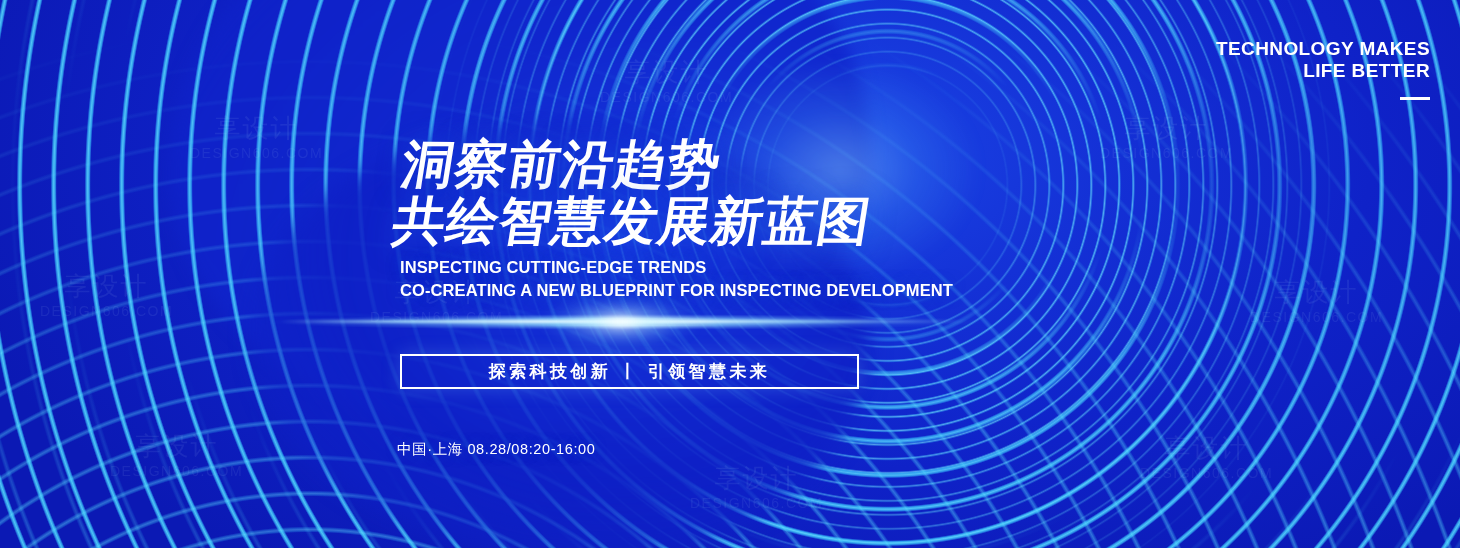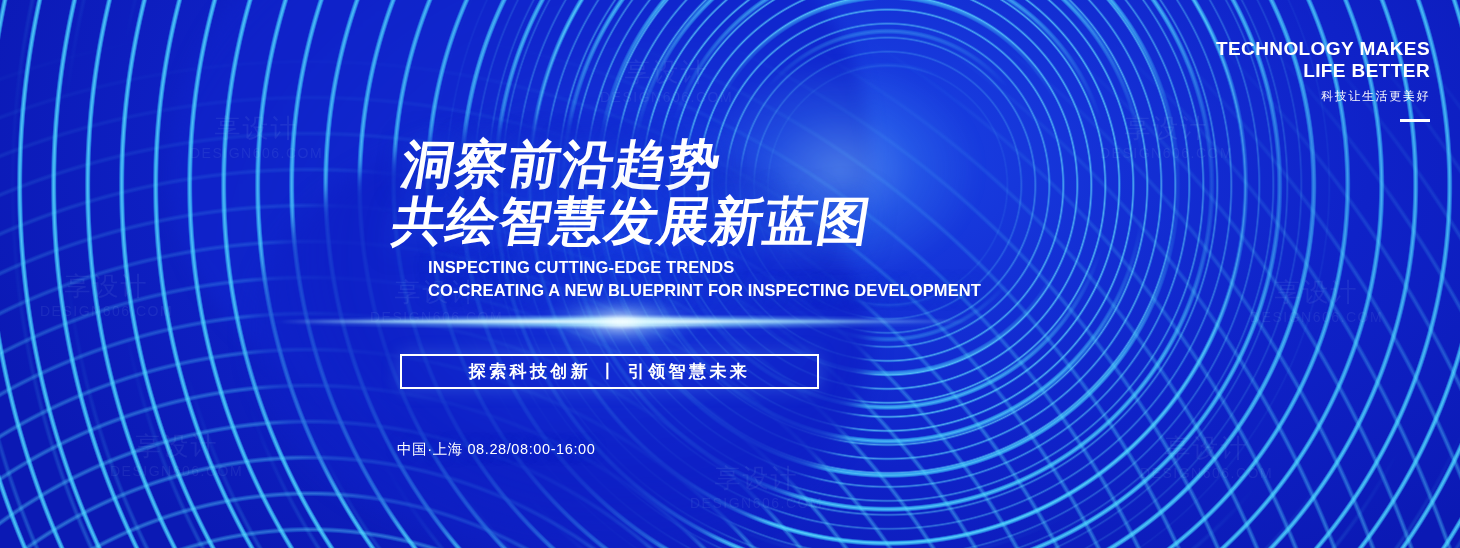--- a/index.html
+++ b/index.html
@@ -238,27 +238,27 @@
     left: 400px;
     top: 256px;
     color: #ffffff;
     font-size: 16.5px;
     font-weight: 600;
     line-height: 23px;
     letter-spacing: 0.1px;
     white-space: nowrap;
     text-shadow: 0 0 14px rgba(20,70,210,0.6);
   }
-  .subtitle span { display: block; margin-left: 28px; }
+  .subtitle span { display: block; }
 
   .slogan-box {
     position: absolute;
     left: 400px;
     top: 354px;
-    width: 419px;
+    width: 459px;
     height: 35px;
     border: 2px solid #ffffff;
     box-sizing: border-box;
     display: flex;
     align-items: center;
     justify-content: center;
     box-shadow: 0 0 18px rgba(120,200,255,0.25);
   }
   .slogan-text {
     color: #ffffff;
@@ -333,34 +333,33 @@
   <div class="watermark" style="left:1140px; top:432px;">
     <span class="wm-cn">享设计</span>
     <span class="wm-en">DESIGN606.COM</span>
   </div>
 
   <div class="content">
 
     <div class="corner-block">
       <div class="corner-en">TECHNOLOGY MAKES
 LIFE BETTER</div>
-      <div class="corner-cn">科技让生活更美好</div>
       <div class="corner-rule"></div>
     </div>
 
     <div class="headline">
       <span class="h-l1">洞察前沿趋势</span>
       <span class="h-l2">共绘智慧发展新蓝图</span>
     </div>
 
     <div class="subtitle">
       <span>INSPECTING CUTTING-EDGE TRENDS</span>
       <span>CO-CREATING A NEW BLUEPRINT FOR INSPECTING DEVELOPMENT</span>
     </div>
 
     <div class="slogan-box">
       <span class="slogan-text">探索科技创新 丨 引领智慧未来</span>
     </div>
 
-    <div class="event-meta">中国·上海 08.28/08:00-16:00</div>
+    <div class="event-meta">中国·上海 08.28/08:20-16:00</div>
 
   </div>
 </div>
 
 </body></html>

